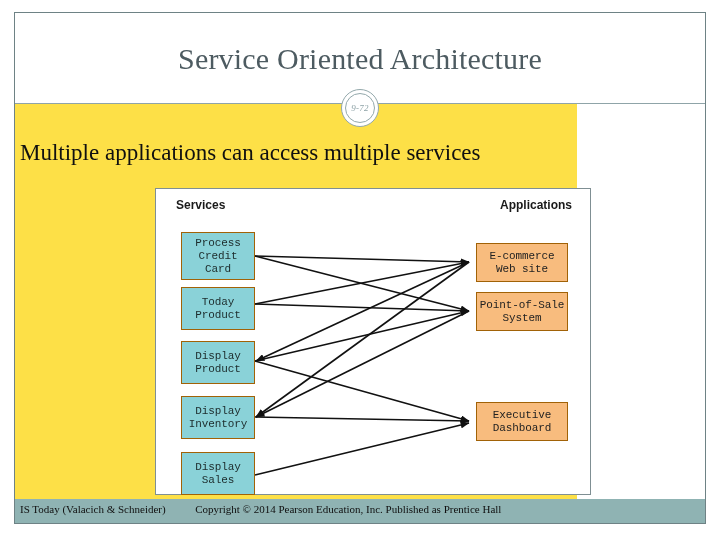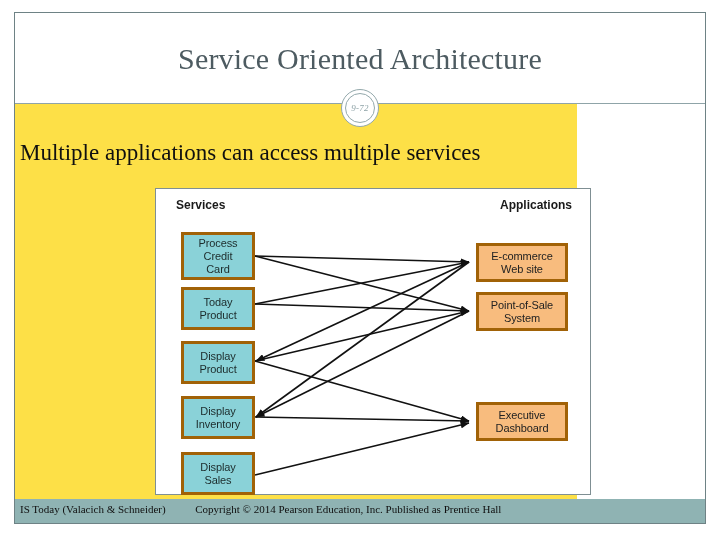--- a/index.html
+++ b/index.html
@@ -146,26 +146,26 @@
     font-weight: bold;
     color: #1a1a1a;
     white-space: nowrap;
   }
   .col-head.services { left: 20px; top: 9px; }
   .col-head.applications { right: 18px; top: 9px; }
 
   .node {
     position: absolute;
     box-sizing: border-box;
-    border: 3px solid #a16207;
+    border: 1px solid #a16207;
     display: flex;
     align-items: center;
     justify-content: center;
     text-align: center;
-    font-family: Liberation Sans, sans-serif;
+    font-family: Liberation Mono, monospace;
     font-size: 11px;
     line-height: 13px;
     color: #1c2b2b;
     letter-spacing: -0.1px;
   }
   .node.service { background: #8ad2d8; }
   .node.app     { background: #f8bc7e; color:#222; }
 
   
   .footer-bar {

